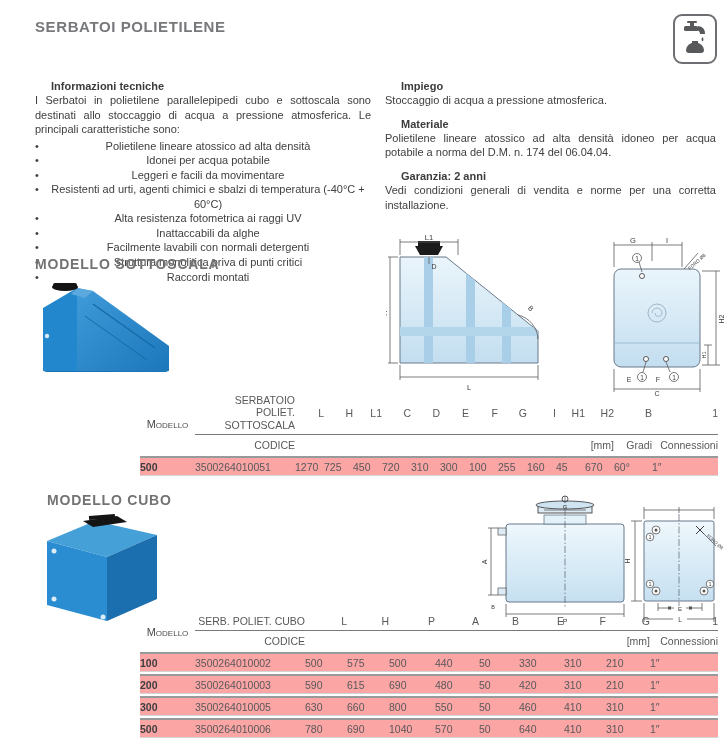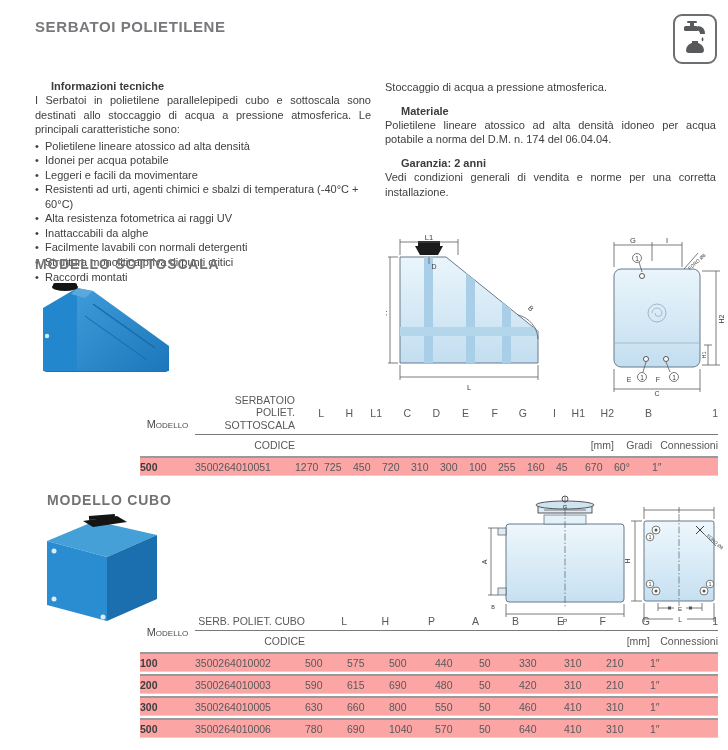--- a/index.html
+++ b/index.html
@@ -16,21 +16,21 @@
     position:absolute;top:14px;right:11px;width:40px;height:46px;
     border:2px solid #6d6e71;border-radius:9px;background:#fff;
     display:flex;align-items:center;justify-content:center;
   }
   
   .col-left{position:absolute;top:80px;left:35px;width:336px;}
   .col-right{position:absolute;top:80px;left:385px;width:331px;}
   .info-heading{margin:0 0 1px 0;font-size:11px;font-weight:bold;color:#3b3b3d;padding-left:16px;}
   .info-text{margin:0 0 10px 0;font-size:11px;line-height:1.33;text-align:justify;}
   ul.bullets{margin:2px 0 0 0;padding:0;list-style:none;font-size:11px;line-height:1.32;}
-  ul.bullets li{padding-left:10px;position:relative;}
+  ul.bullets li{padding-left:10px;position:relative;text-align:center;}
   ul.bullets li::before{content:"•";position:absolute;left:0;top:0;}
   
   .section-heading{
     position:absolute;margin:0;font-size:14px;font-weight:bold;
     letter-spacing:0.8px;color:#737373;
   }
   #h-sottoscala{top:256px;left:35px;}
   #h-cubo{top:492px;left:47px;}
   
   .photo-sottoscala{position:absolute;top:276px;left:35px;}
@@ -90,20 +90,21 @@
       <li>Resistenti ad urti, agenti chimici e sbalzi di temperatura (-40°C + 60°C)</li>
       <li>Alta resistenza fotometrica ai raggi UV</li>
       <li>Inattaccabili da alghe</li>
       <li>Facilmente lavabili con normali detergenti</li>
       <li>Struttura monolitica priva di punti critici</li>
       <li>Raccordi montati</li>
     </ul>
   </div>
 
   <div class="col-right">
+    <h3 class="info-heading">Impiego</h3>
     <p class="info-text">Stoccaggio di acqua a pressione atmosferica.</p>
     <h3 class="info-heading">Materiale</h3>
     <p class="info-text">Polietilene lineare atossico ad alta densità idoneo per acqua potabile a norma del D.M. n. 174 del 06.04.04.</p>
     <h3 class="info-heading">Garanzia: 2 anni</h3>
     <p class="info-text">Vedi condizioni generali di vendita e norme per una corretta installazione.</p>
   </div>
 
   <h2 class="section-heading" id="h-sottoscala">MODELLO SOTTOSCALA</h2>
 
   <svg class="photo-sottoscala" width="145" height="100" viewBox="0 0 145 100">

